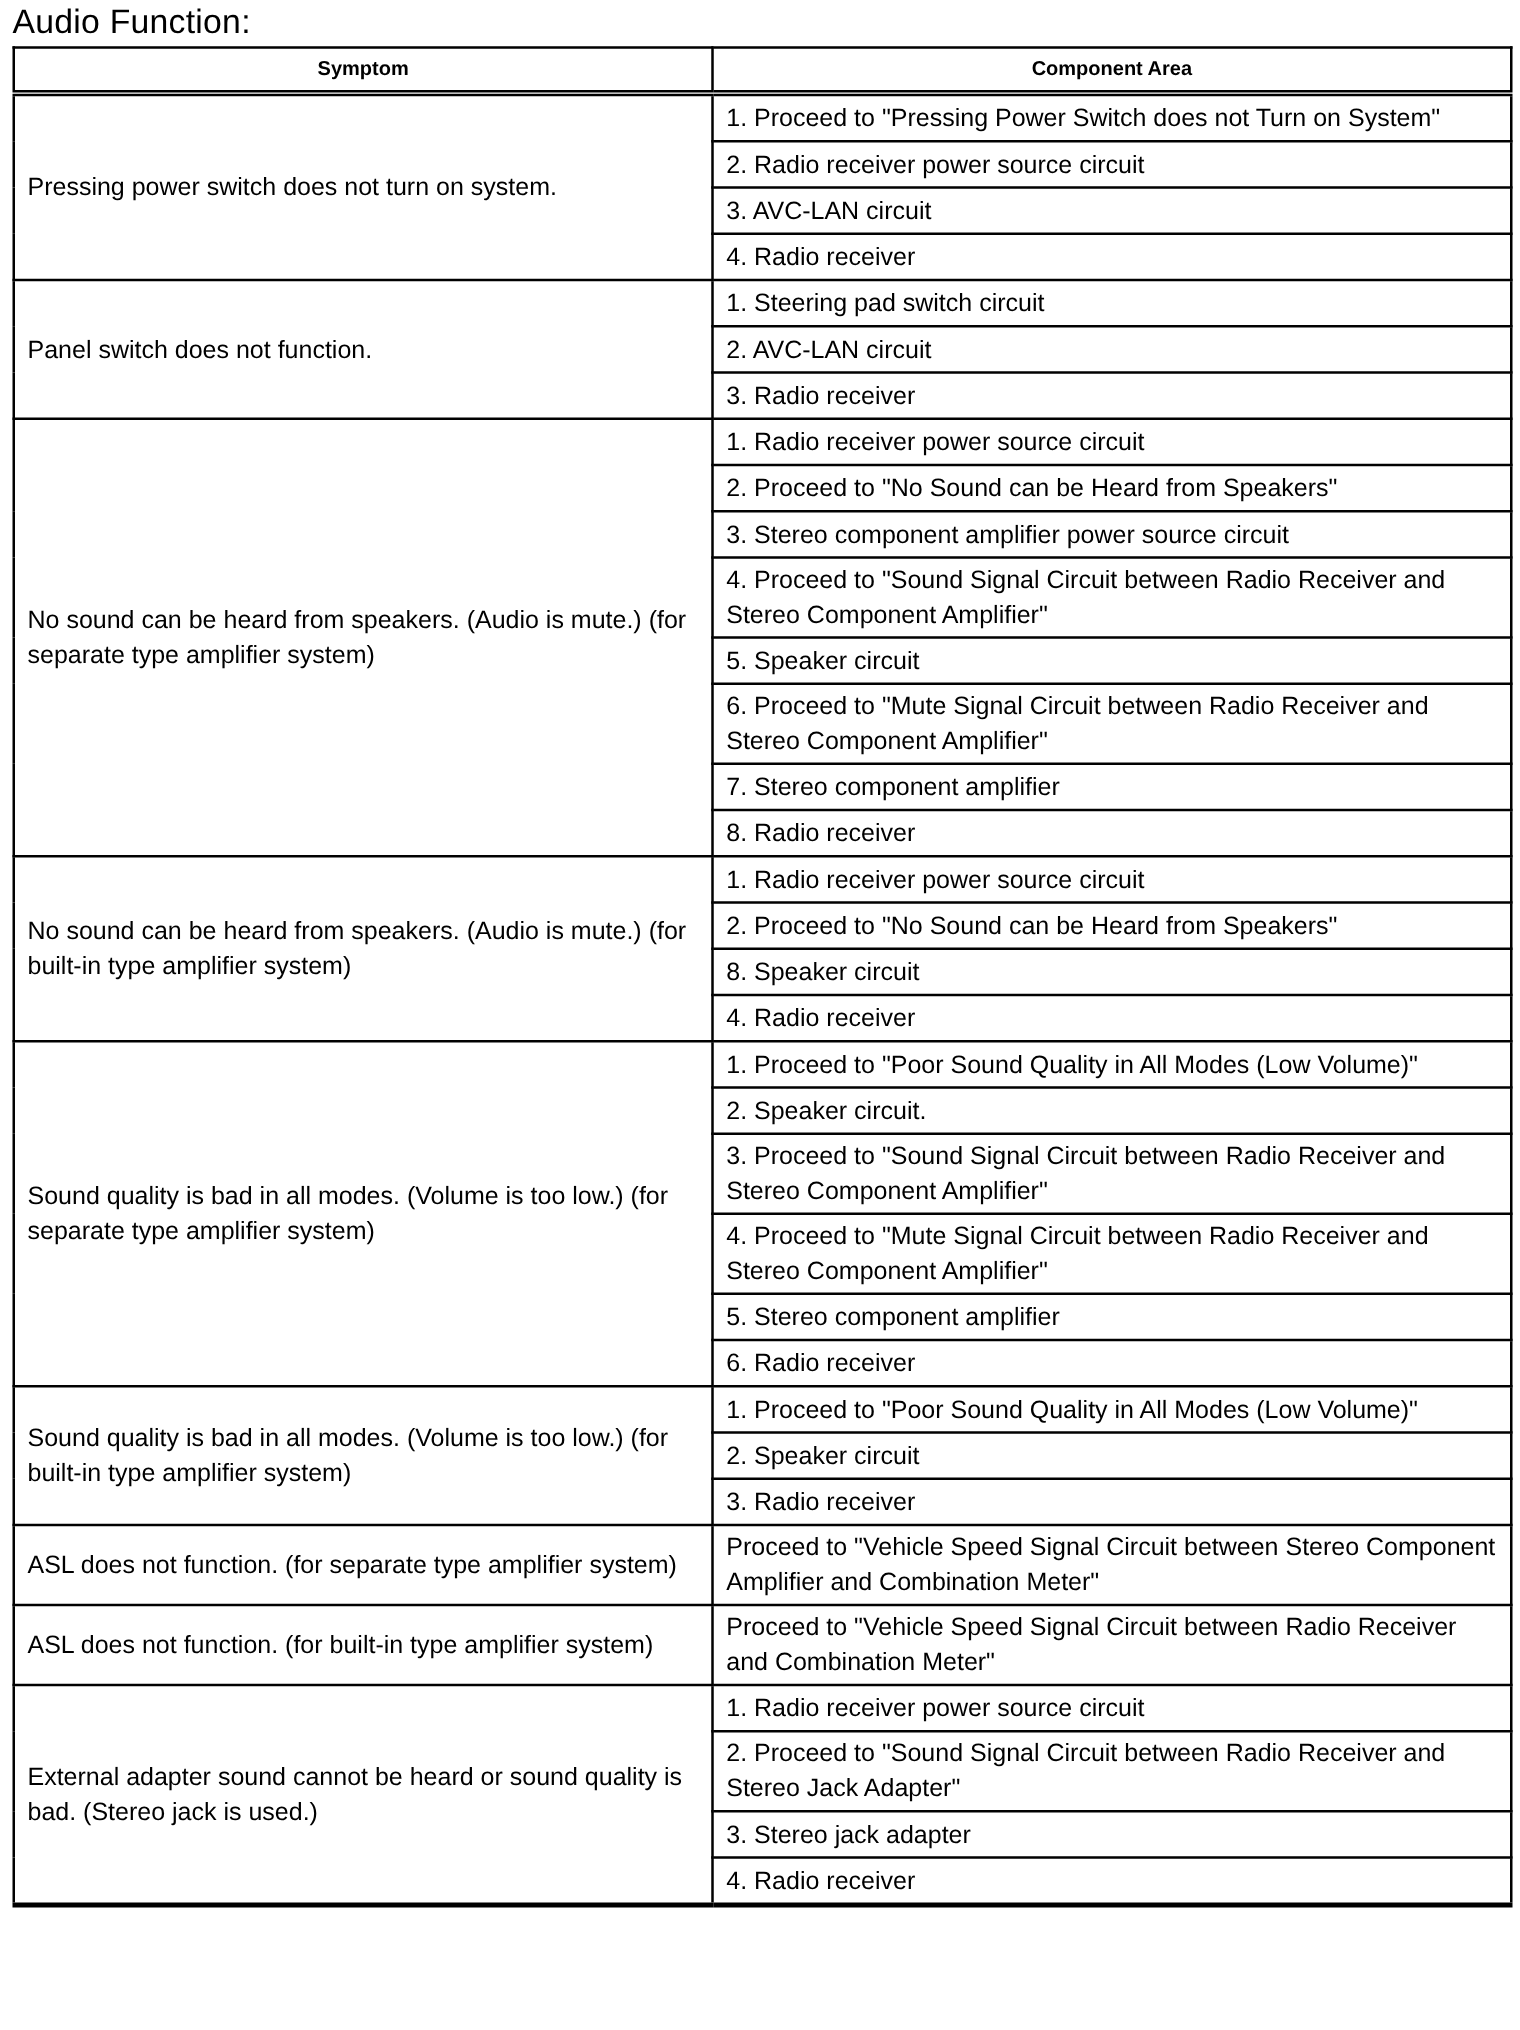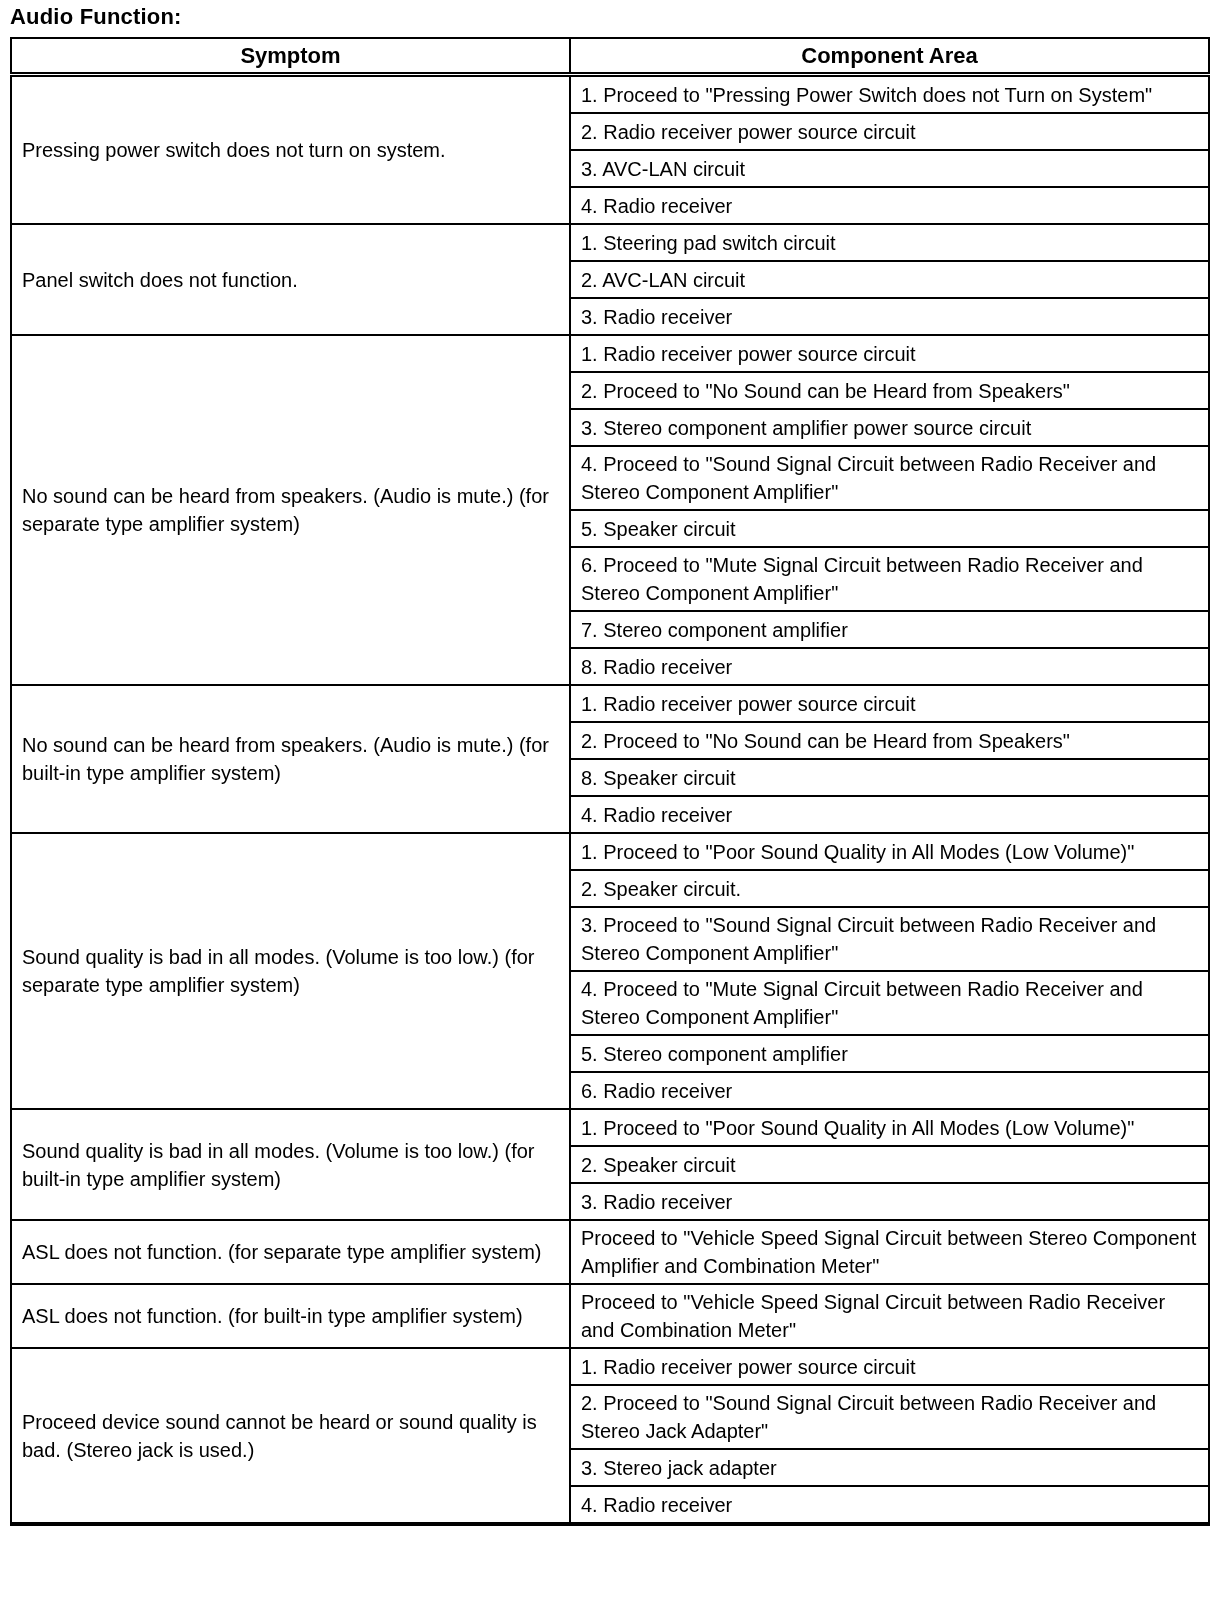--- a/index.html
+++ b/index.html
@@ -2,40 +2,40 @@
 <html><head>
 <meta charset="utf-8">
 <style>
   html, body { margin: 0; padding: 0; background: #ffffff; }
   body {
     width: 1216px; height: 1624px; position: relative; overflow: hidden;
     font-family: "Liberation Sans", sans-serif; color: #000;
   }
   .title {
     position: absolute; left: 10px; top: 0px;
-    font-size: 22px; font-weight: bold; letter-spacing: 0.2px; line-height: 34px; text-align: center;
+    font-size: 27px; font-weight: normal; letter-spacing: 0.2px; line-height: 34px; text-align: center;
   }
   table.trouble {
     position: absolute; left: 10px; top: 37px;
     width: 1198px;
     border-collapse: collapse;
     table-layout: fixed;
     font-size: 20px;
     line-height: 28px;
   }
   table.trouble col.c1 { width: 559px; }
   table.trouble col.c2 { width: 639px; }
   table.trouble th, table.trouble td {
     border: 2px solid #000;
     padding: 0 10px;
     vertical-align: middle;
     text-align: left;
   }
   table.trouble th {
-    text-align: center; font-weight: bold; height: 33px; font-size: 22px;
+    text-align: center; font-weight: bold; height: 33px; font-size: 16px;
   }
   table.trouble thead tr { border-bottom: 5px double #000; }
   table.trouble thead th { border-bottom: 5px double #000; }
   td.sym { vertical-align: middle; }
   td.area { height: 35px; padding-top: 1px; padding-bottom: 1px; }
   td.area.two { height: 62px; }
   tr.grp-start td { border-top: 2px solid #737373; }
   tr.last td { border-bottom: 4px solid #000; }
 </style>
 </head>
@@ -147,21 +147,21 @@
       </tr>
       <tr class="grp-start">
         <td class="sym" rowspan="1">ASL does not function. (for separate type amplifier system)</td>
         <td class="area two">Proceed to "Vehicle Speed Signal Circuit between Stereo Component Amplifier and Combination Meter"</td>
       </tr>
       <tr class="grp-start">
         <td class="sym" rowspan="1">ASL does not function. (for built-in type amplifier system)</td>
         <td class="area two">Proceed to "Vehicle Speed Signal Circuit between Radio Receiver and Combination Meter"</td>
       </tr>
       <tr class="grp-start">
-        <td class="sym" rowspan="4" style="border-bottom: 4px solid rgb(0, 0, 0);">Proceed device sound cannot be heard or sound quality is bad. (Stereo jack is used.)</td>
+        <td class="sym" rowspan="4" style="border-bottom: 4px solid rgb(0, 0, 0);">External adapter sound cannot be heard or sound quality is bad. (Stereo jack is used.)</td>
         <td class="area">1. Radio receiver power source circuit</td>
       </tr>
       <tr>
         <td class="area two">2. Proceed to "Sound Signal Circuit between Radio Receiver and Stereo Jack Adapter"</td>
       </tr>
       <tr>
         <td class="area">3. Stereo jack adapter</td>
       </tr>
       <tr class="last">
         <td class="area">4. Radio receiver</td>

